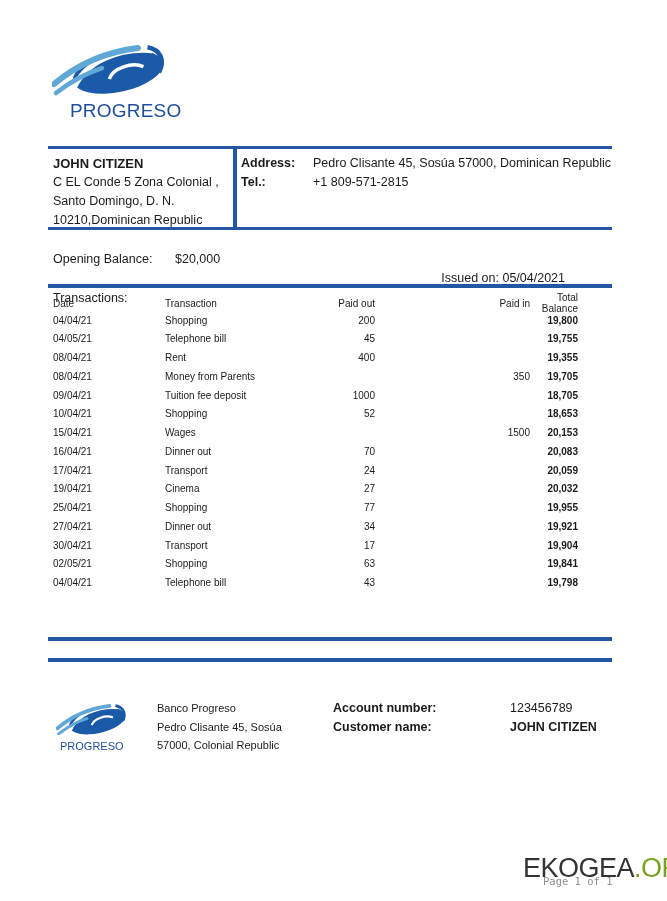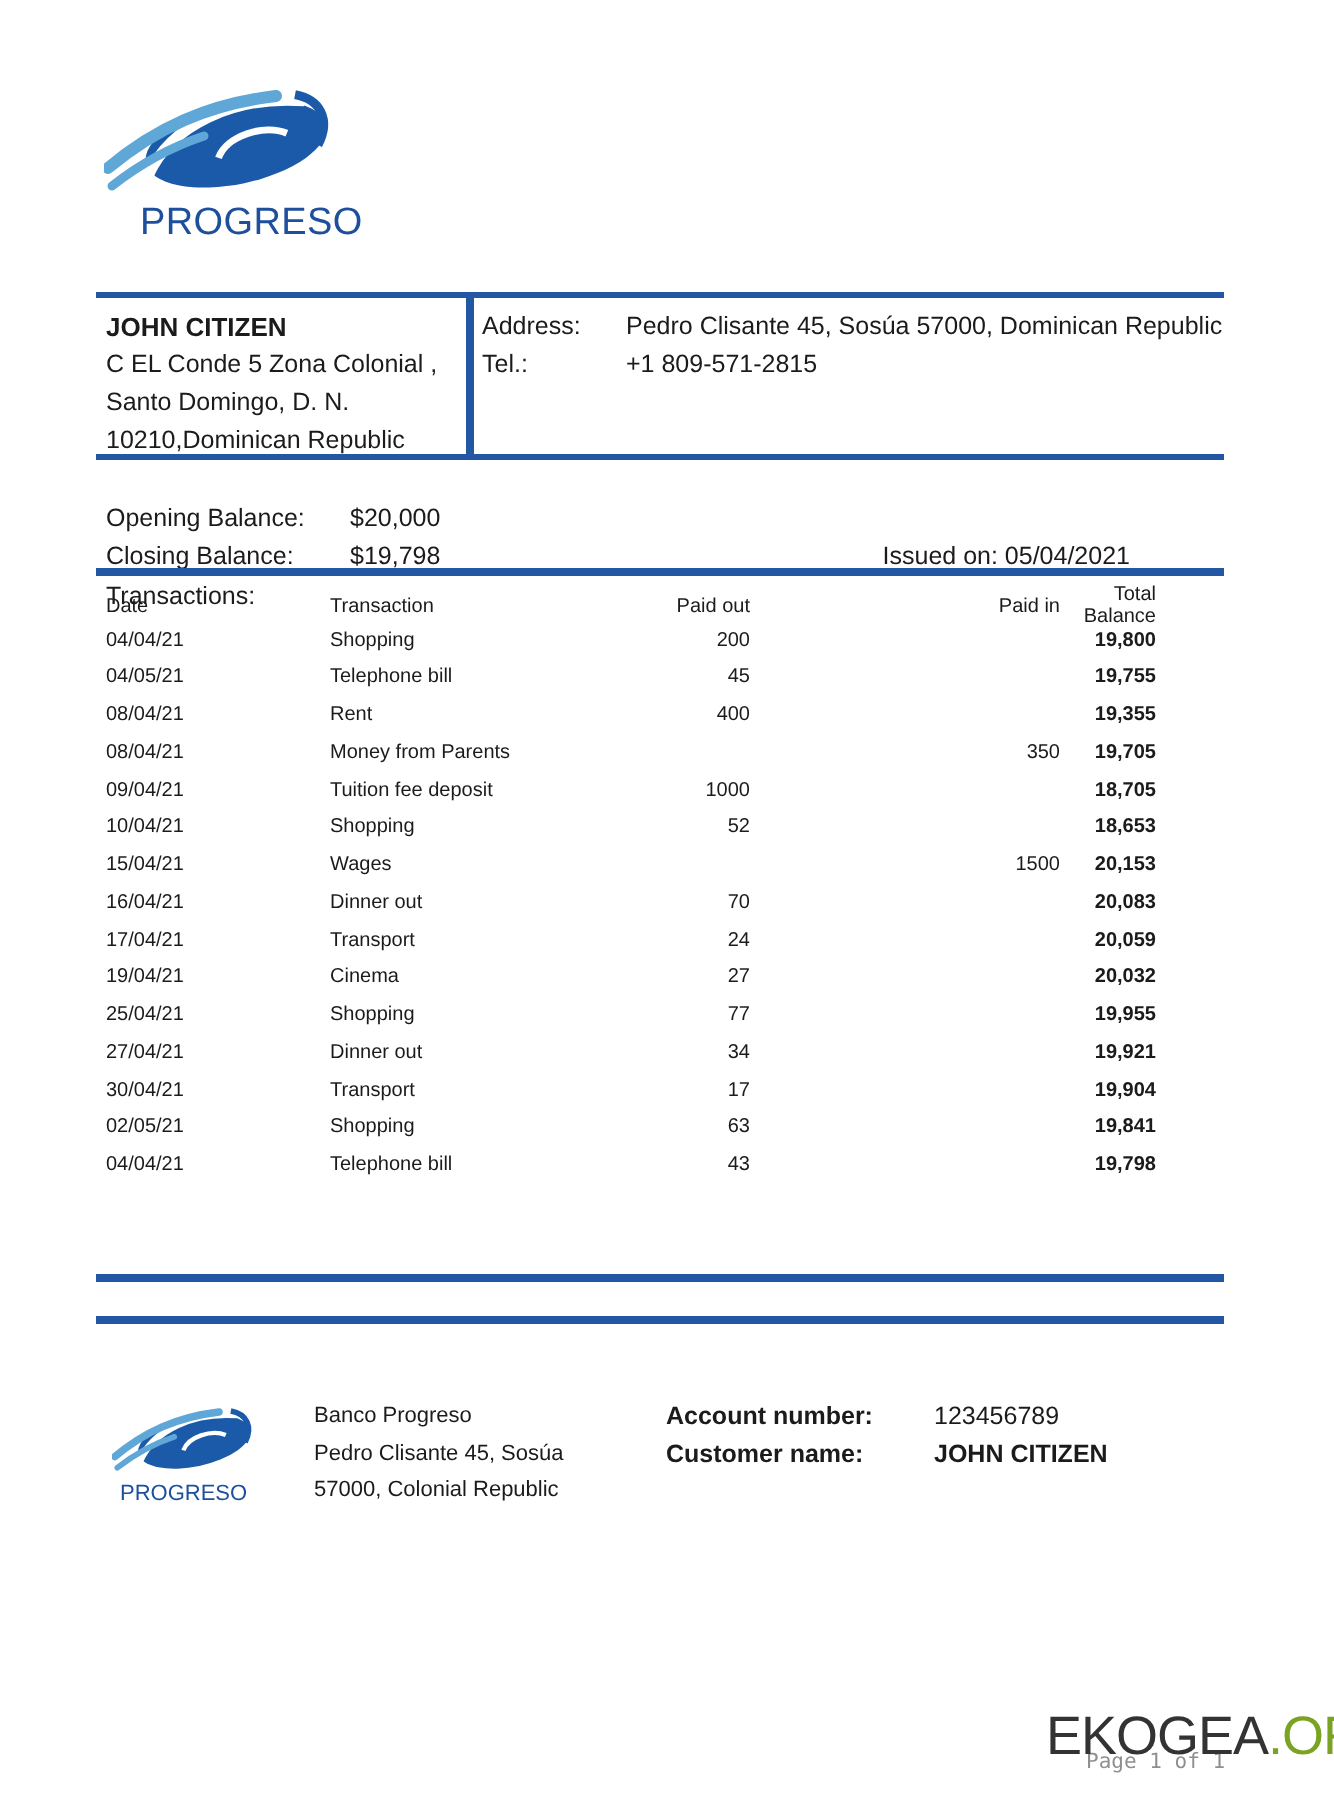--- a/index.html
+++ b/index.html
@@ -18,21 +18,21 @@
   .info-box {
     position:absolute; left:48px; top:146px; width:564px; height:84px;
     border-top:3px solid #2457a3; border-bottom:3px solid #2457a3;
     display:flex; box-sizing:border-box;
   }
   .info-left { width:180px; padding:5px 0 0 5px; font-size:12.5px; line-height:19px; }
   .info-left .cust-name { font-weight:bold; font-size:13px; }
   .info-divider { width:4px; background:#2457a3; }
   .info-right { flex:1; padding:5px 0 0 4px; font-size:12.5px; line-height:19px; }
   .contact-row { display:flex; }
-  .contact-row .lbl { width:72px; font-weight:normal; }
+  .contact-row .lbl { width:72px; font-weight:bold; }
 
   
   .summary { position:absolute; left:53px; top:250px; width:559px; font-size:12.5px; line-height:18.5px; }
   .sum-row { display:flex; }
   .sum-row .lbl { width:122px; }
   .issued { position:absolute; right:47px; top:18.5px; }
   .rule { position:absolute; left:48px; width:564px; height:4px; background:#2457a3; }
   .rule-1 { top:284px; }
   .rule-2 { top:637px; }
   .rule-3 { top:658px; }
@@ -44,21 +44,21 @@
   .tx-grid { display:grid; grid-template-columns:112px 115px 95px 155px 1fr; height:18.75px; align-items:center; }
   .tx-grid .c2, .tx-grid .c3 { text-align:right; }
   .tx-grid .c4 { text-align:right; padding-right:34px; font-weight:bold; }
   .tx-head .c4 { font-weight:normal; }
 
   
   .footer-logo { position:absolute; left:56px; top:701px; width:85px; }
   .footer-logo .wordmark { margin-top:-1px; padding-left:4px; font-size:11px; color:#1d4f9c; }
   .footer-bank { position:absolute; left:157px; top:699px; font-size:11px; line-height:18.5px; }
   .footer-account { position:absolute; left:333px; top:699px; font-size:12.5px; line-height:18.5px; }
-  .acct-row { display:flex; }
+  .acct-row { display:flex;gap:43px; }
   .acct-row .lbl { width:134px; font-weight:bold; }
   .acct-row .val-bold { font-weight:bold; }
 
   
   .page-info {
     position:absolute; left:543px; top:875px; z-index:1;
     font-family:"DejaVu Sans Mono", monospace; font-size:10.5px; color:#8f8f8f;
   }
   .ekogea {
     position:absolute; left:523px; top:853px; z-index:2;
@@ -104,24 +104,20 @@
         <span>+1 809-571-2815</span>
       </div>
     </div>
   </div>
 
   <div class="summary">
     <div class="sum-row">
       <span class="lbl">Opening Balance:</span>
       <span>$20,000</span>
     </div>
-    <div class="sum-row">
-      <span class="lbl">Closing Balance:</span>
-      <span>$19,798</span>
-    </div>
     <div class="issued">Issued on: 05/04/2021</div>
   </div>
   <div class="rule rule-1"></div>
 
   <div class="tx-label">Transactions:</div>
 
   <div class="tx-table">
     <div class="tx-grid tx-head">
       <span class="c0">Date</span>
       <span class="c1">Transaction</span>

